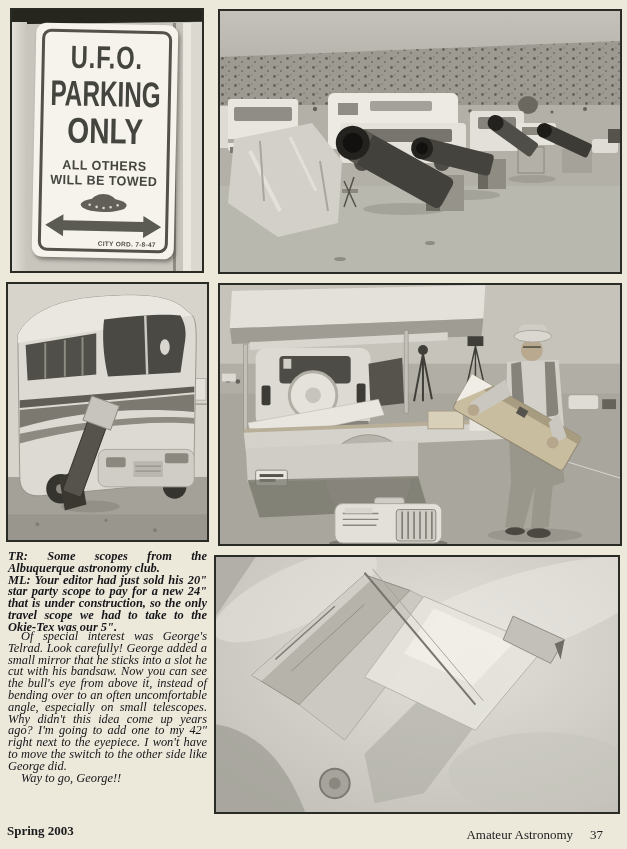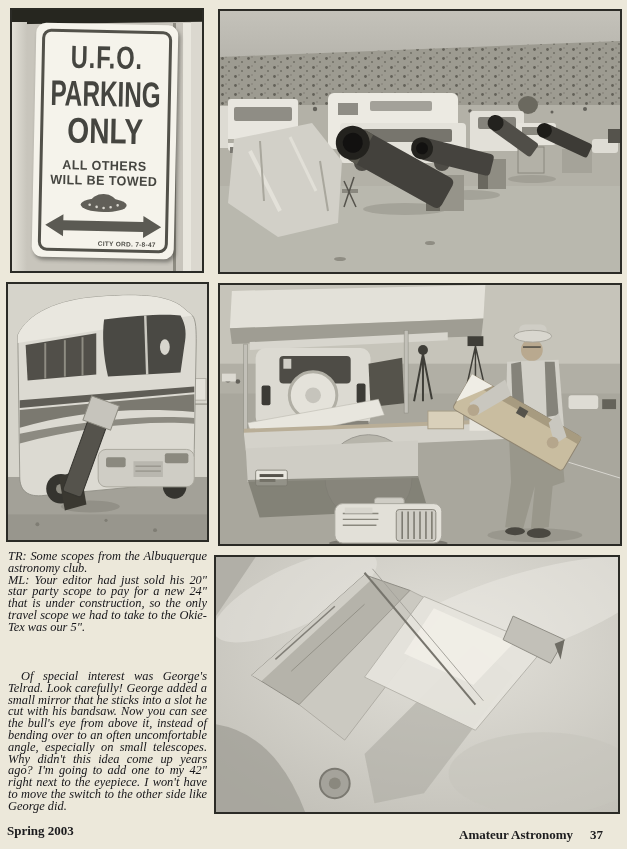--- a/index.html
+++ b/index.html
@@ -31,29 +31,29 @@
   .sgn-only{font-size:32px;transform:scale(.88,1.12);margin-top:5px;}
   .sgn-sub{font-family:"Liberation Sans",sans-serif;font-weight:700;font-size:13px;
            line-height:1.15;transform:scale(.96,1);white-space:nowrap;letter-spacing:.5px;}
   .sgn-sub.first{margin-top:14px;}
   .sgn-arrow{width:124px;height:50px;margin-top:1px;}
   .sgn-ord{align-self:flex-end;font-family:"Liberation Sans",sans-serif;font-weight:700;
            font-size:6.5px;color:#4f4e48;margin:0 9px 2px 0;letter-spacing:.3px;}
 
   
   .captions{position:absolute;left:8px;top:551px;width:199px;color:#16161a;
-            font-style:italic;font-weight:400;font-size:12.4px;line-height:11.8px;
+            font-style:italic;font-weight:700;font-size:12.4px;line-height:11.8px;
             text-align:justify;}
   .captions p{margin:0;}
-  .bodytext{position:absolute;left:8px;top:671px;width:199px;color:#16161a;
+  .bodytext{position:absolute;left:8px;top:631px;width:199px;color:#16161a;
             font-style:italic;font-weight:400;font-size:12.4px;line-height:11.8px;
             text-align:justify;}
   .bodytext p{margin:0;text-indent:13px;}
   .footer-left{position:absolute;left:7px;top:823px;font-weight:700;font-size:13px;color:#1c1c1e;}
-  .footer-right{position:absolute;right:24px;top:827px;font-weight:700;font-size:13px;
+  .footer-right{position:absolute;right:24px;top:827px;font-weight:400;font-size:13px;
                 color:#1c1c1e;display:flex;gap:17px;}
 </style>
 </head>
 <body>
 
 <div class="page">
 
   <figure class="photo" style="left:10px;top:8px;width:194px;height:265px">
     <div class="ufo-wall">
       <div class="ufo-topband"></div>
@@ -360,20 +360,21 @@
     </svg>
   </figure>
 
   <div class="captions">
     <p>TR: Some scopes from the Albuquerque astronomy club.</p>
     <p>ML: Your editor had just sold his 20" star party scope to pay for a new 24" that is under construction, so the only travel scope we had to take to the Okie-Tex was our 5".</p>
   </div>
 
   <div class="bodytext">
     <p>Of special interest was George's Telrad. Look carefully! George added a small mirror that he sticks into a slot he cut with his bandsaw. Now you can see the bull's eye from above it, instead of bending over to an often uncomfortable angle, especially on small telescopes. Why didn't this idea come up years ago? I'm going to add one to my 42" right next to the eyepiece. I won't have to move the switch to the other side like George did.</p>
+    <p>Way to go, George!!</p>
   </div>
 
   <div class="footer-left">Spring 2003</div>
   <div class="footer-right">
     <span>Amateur Astronomy</span>
     <span>37</span>
   </div>
 
 </div>
 

